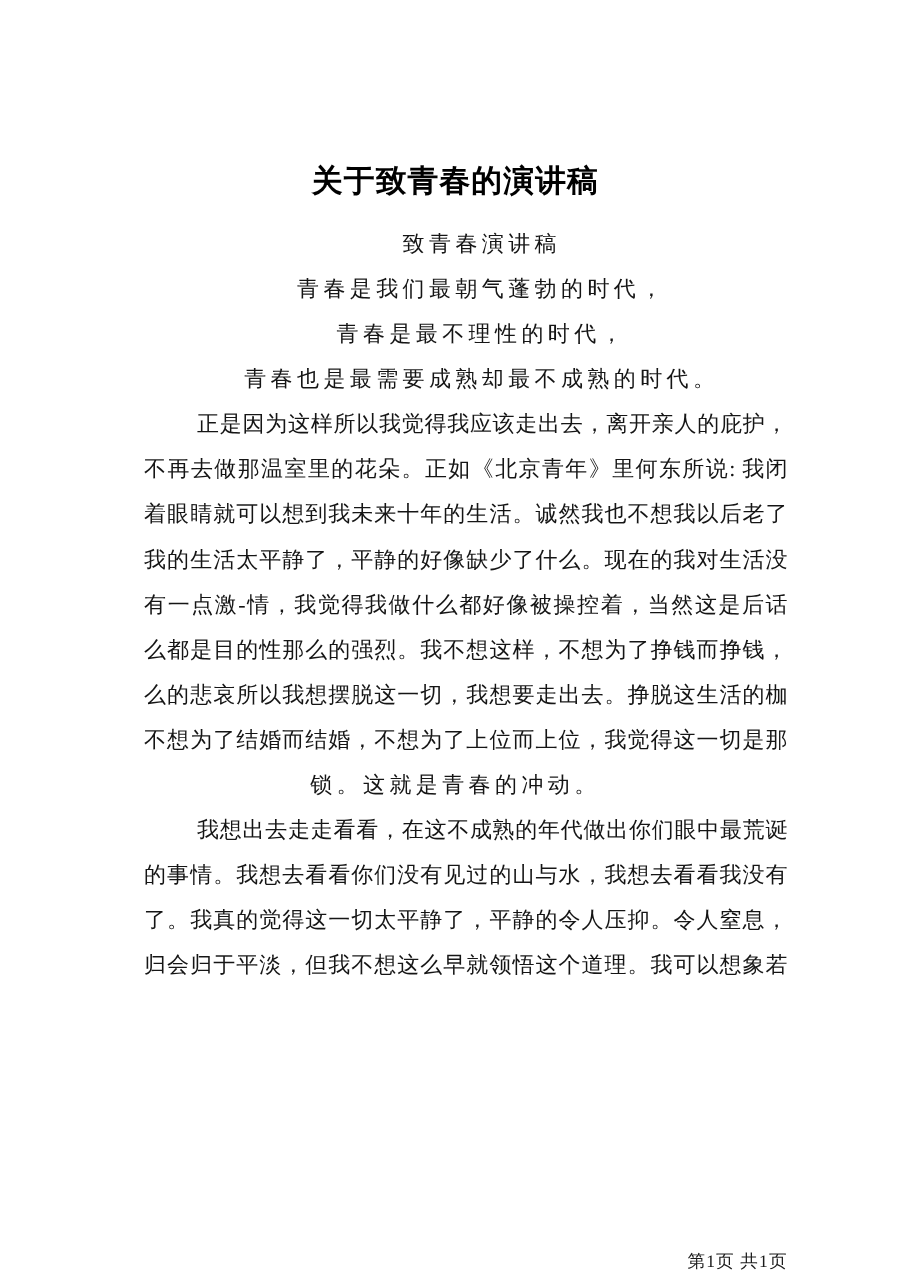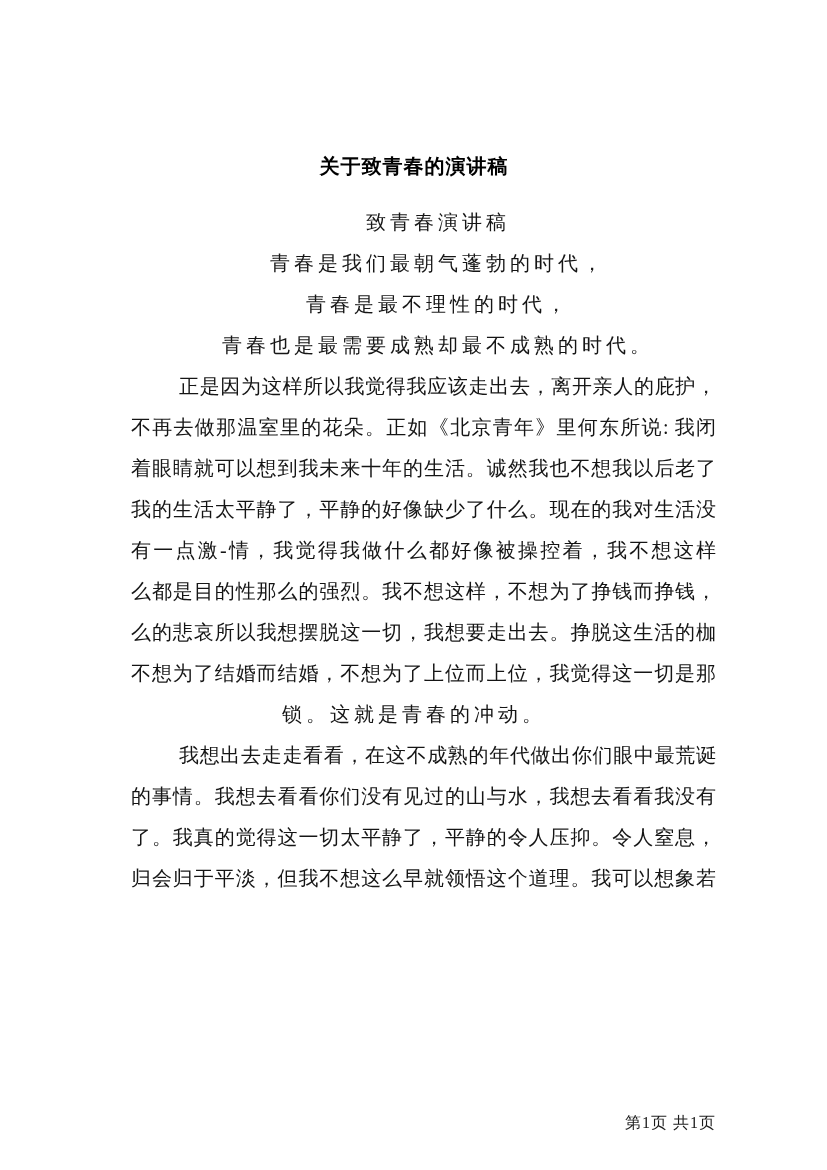--- a/index.html
+++ b/index.html
@@ -17,21 +17,21 @@
     color: #151515;
   }
   .content {
     position: absolute;
     left: 112px;
     top: 144px;
     width: 604px;
   }
   .title {
     margin: 0 0 14px 0;
-    font-size: 20px;
+    font-size: 28px;
     line-height: 44px;
     font-weight: bold;
     text-align: center;
     letter-spacing: 1px;
     color: #000000;
   }
   .doc-body {
     width: 604px;
   }
   .line {
@@ -45,21 +45,21 @@
     letter-spacing: 0;
     text-align: justify;
     text-align-last: justify;
     margin-left: 19px;
   }
   .line.indent {
     text-indent: 48px;
   }
   .footer {
     position: absolute;
-    top: 1112px;
+    top: 1137px;
     left: 112px;
     width: 604px;
     text-align: right;
     font-size: 16px;
     line-height: 22px;
     letter-spacing: 1px;
     color: #1a1a1a;
   }
 </style>
 </head>
@@ -70,21 +70,21 @@
     <h1 class="title">关于致青春的演讲稿</h1>
     <div class="doc-body">
         <div class="line indent">致青春演讲稿</div>
         <div class="line indent">青春是我们最朝气蓬勃的时代，</div>
         <div class="line indent">青春是最不理性的时代，</div>
         <div class="line indent">青春也是最需要成熟却最不成熟的时代。</div>
         <div class="line indent justify">正是因为这样所以我觉得我应该走出去，离开亲人的庇护，</div>
         <div class="line justify">不再去做那温室里的花朵。正如《北京青年》里何东所说: 我闭</div>
         <div class="line justify">着眼睛就可以想到我未来十年的生活。诚然我也不想我以后老了</div>
         <div class="line justify">我的生活太平静了，平静的好像缺少了什么。现在的我对生活没</div>
-        <div class="line justify">有一点激-情，我觉得我做什么都好像被操控着，我不想这样</div>
+        <div class="line justify">有一点激-情，我觉得我做什么都好像被操控着，当然这是后话</div>
         <div class="line justify">么都是目的性那么的强烈。我不想这样，不想为了挣钱而挣钱，</div>
         <div class="line justify">么的悲哀所以我想摆脱这一切，我想要走出去。挣脱这生活的枷</div>
         <div class="line justify">不想为了结婚而结婚，不想为了上位而上位，我觉得这一切是那</div>
         <div class="line">锁。这就是青春的冲动。</div>
         <div class="line indent justify">我想出去走走看看，在这不成熟的年代做出你们眼中最荒诞</div>
         <div class="line justify">的事情。我想去看看你们没有见过的山与水，我想去看看我没有</div>
         <div class="line justify">了。我真的觉得这一切太平静了，平静的令人压抑。令人窒息，</div>
         <div class="line justify">归会归于平淡，但我不想这么早就领悟这个道理。我可以想象若</div>
       </div>
   </div>

